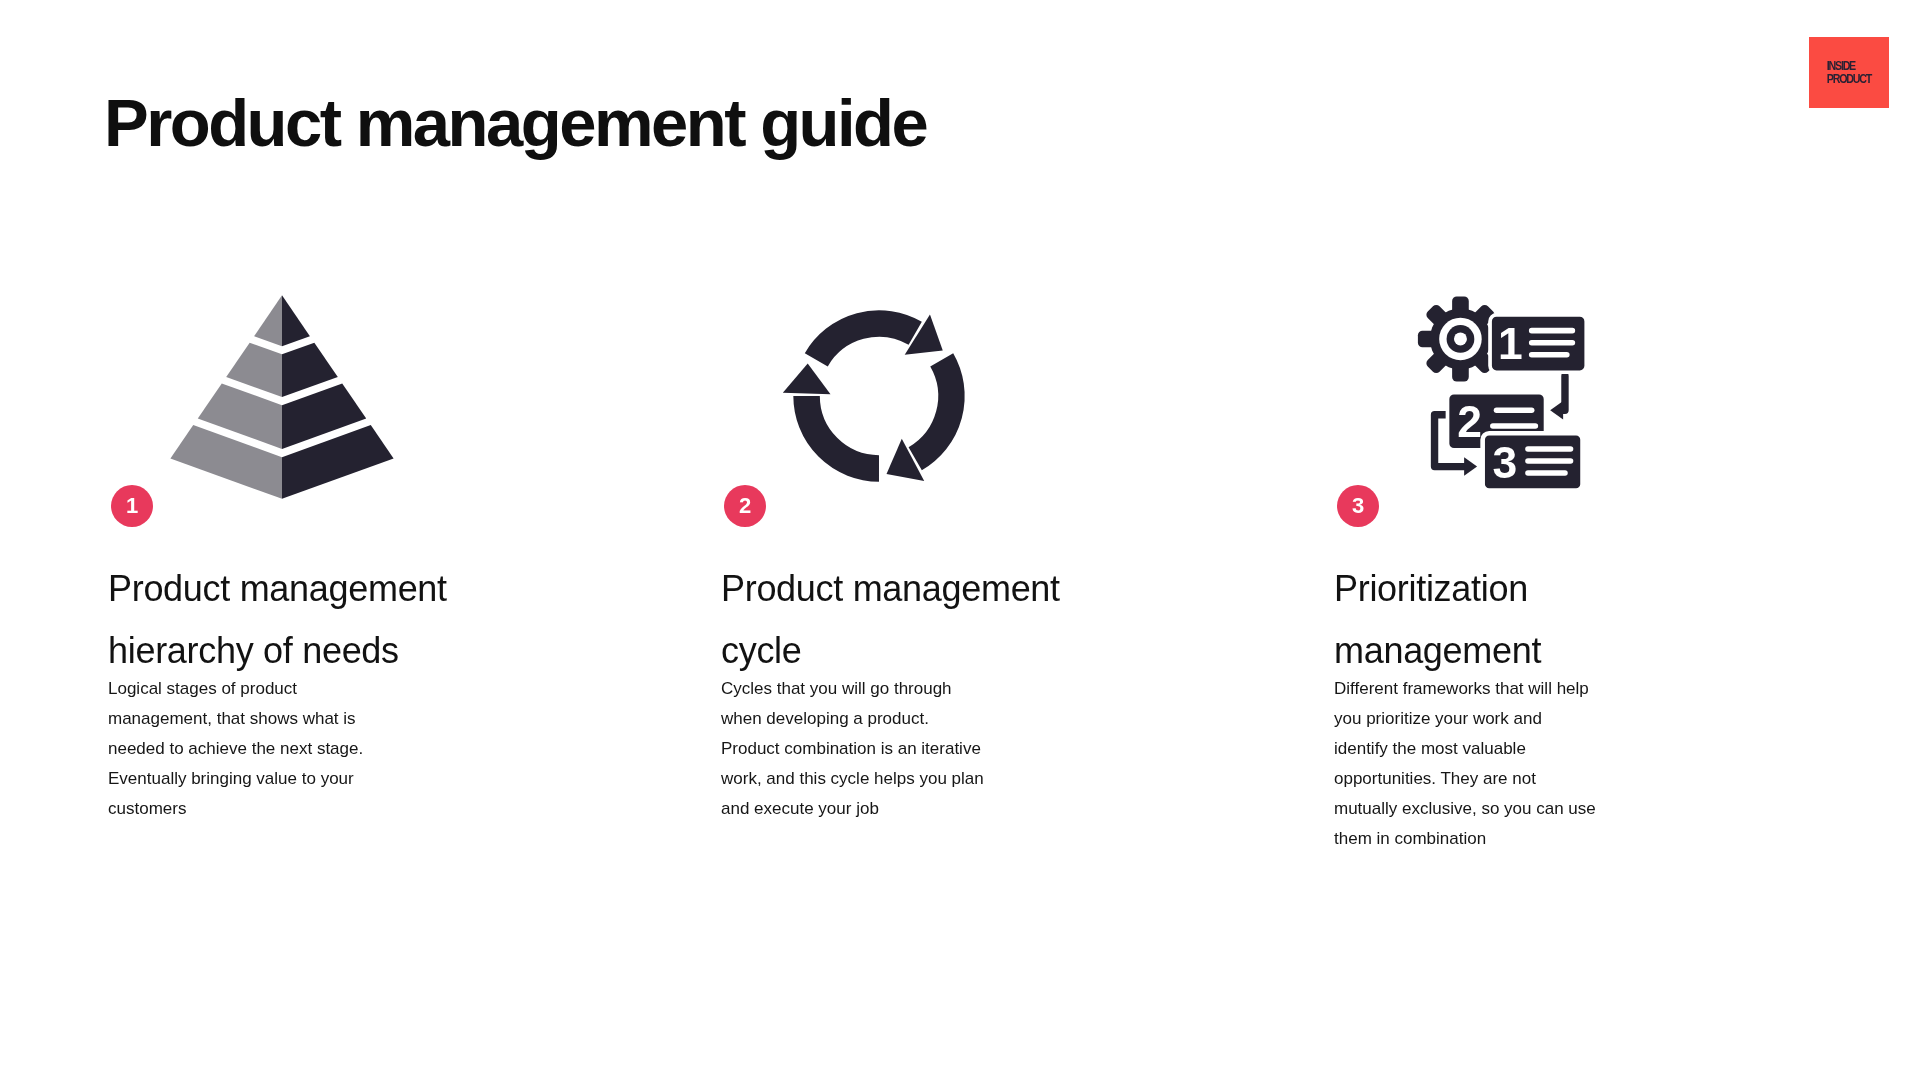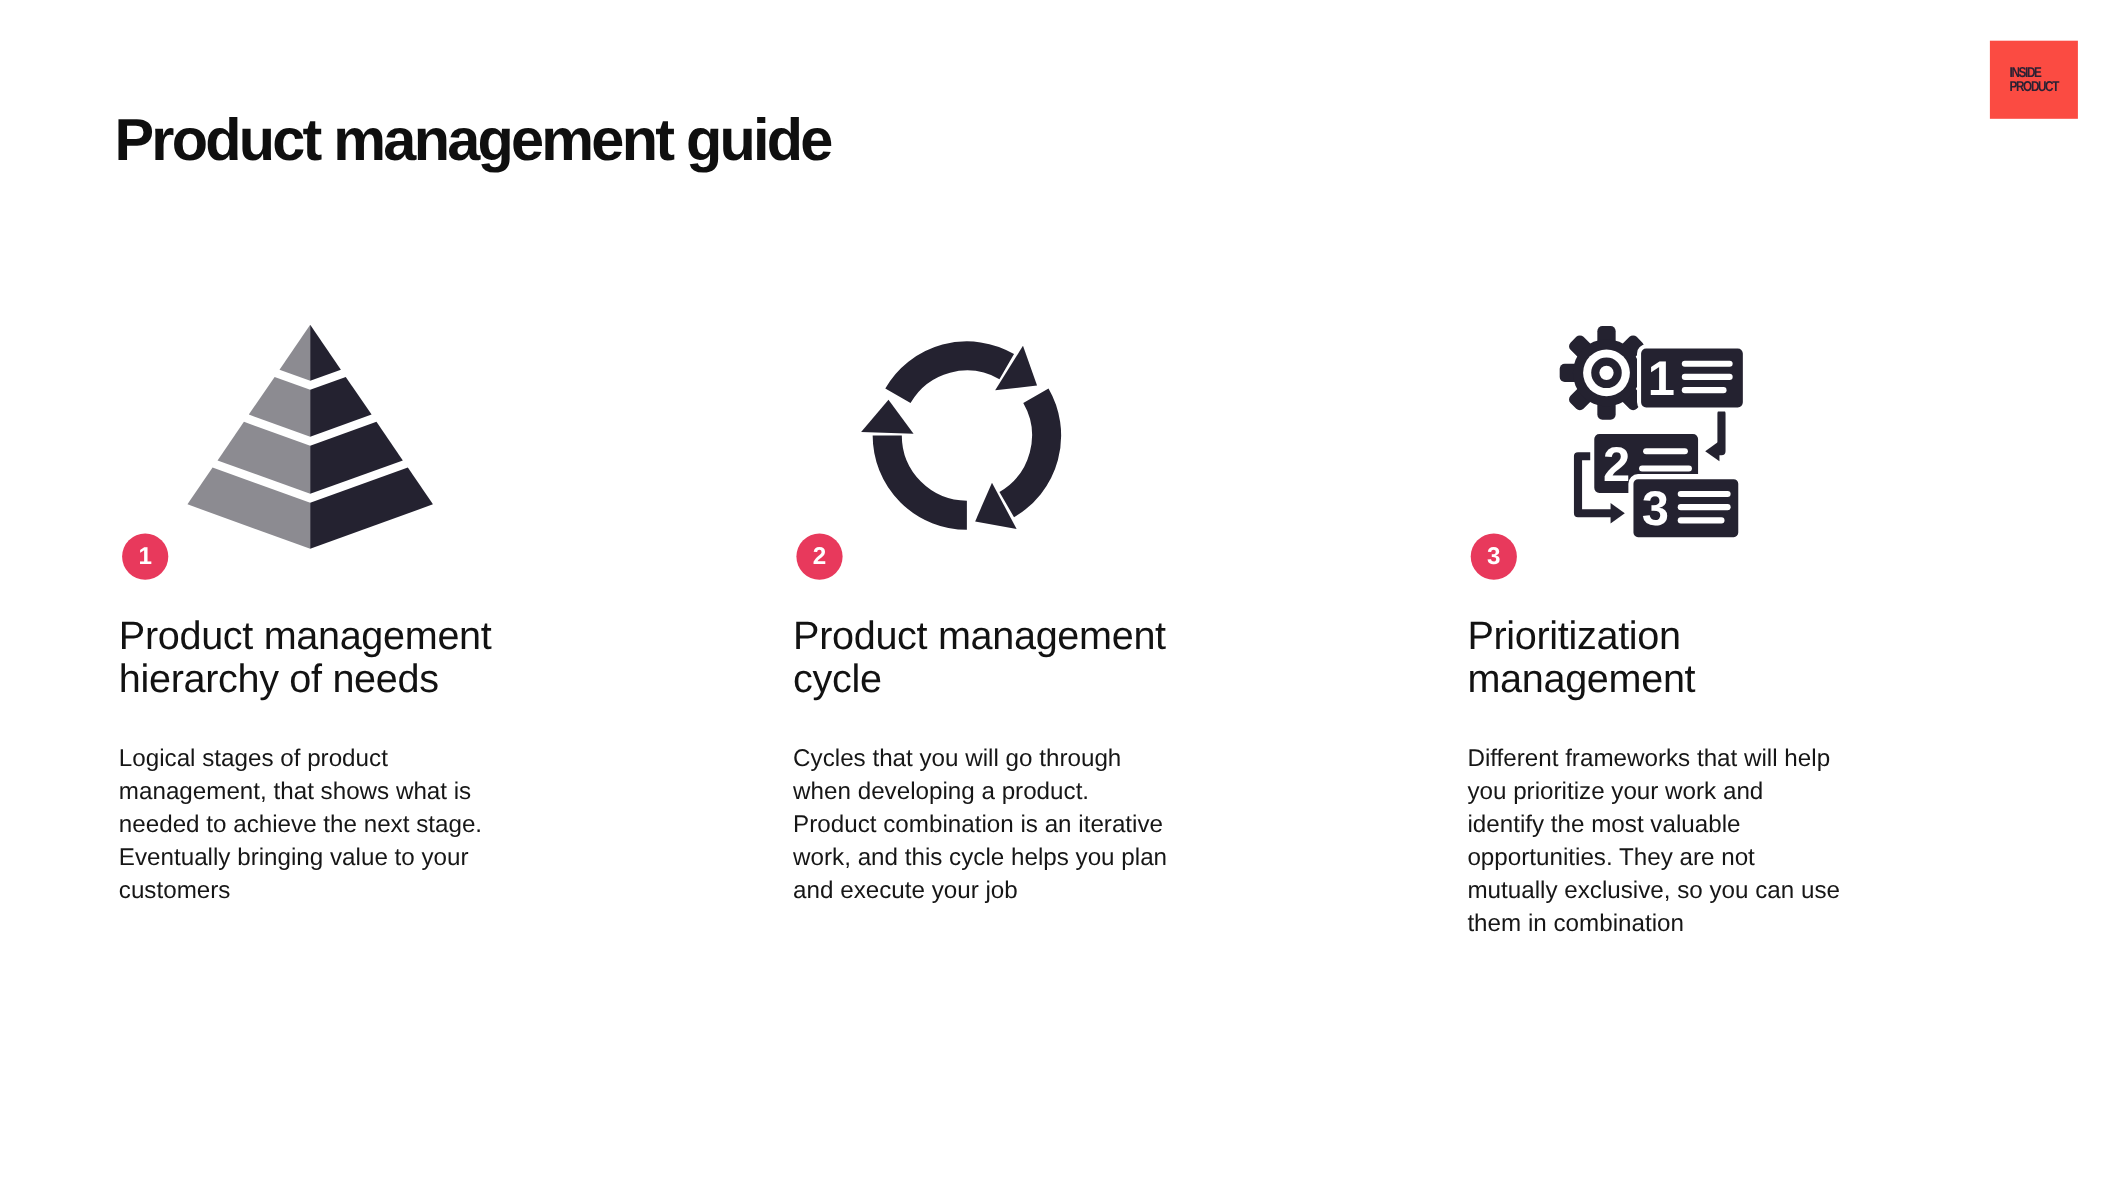--- a/index.html
+++ b/index.html
@@ -14,22 +14,22 @@
   html,body{width:1920px;height:1080px;overflow:hidden;}
   body{
     background:#ffffff;
     font-family:"Liberation Sans","DejaVu Sans",sans-serif;
     color:var(--ink);
     position:relative;
   }
   .slide{position:absolute;inset:0;background:#fff;}
 
   .title{
-    position:absolute;left:104px;top:96px;
-    font-size:54px;font-weight:800;letter-spacing:-2.5px;
+    position:absolute;left:104px;top:84px;
+    font-size:67px;font-weight:800;letter-spacing:-2.5px;
     color:var(--ink);line-height:1.15;
   }
 
   .logo{
     position:absolute;left:1809px;top:37px;width:80px;height:71px;
     background:var(--logo-red);
     display:flex;align-items:center;justify-content:center;
   }
   .logo-text{
     color:var(--logo-ink);
@@ -51,28 +51,28 @@
   .badge{
     position:absolute;left:3px;top:197px;
     width:42px;height:42px;border-radius:50%;
     background:var(--accent);
     color:#fff;font-size:22px;font-weight:700;
     display:flex;align-items:center;justify-content:center;
   }
 
   .heading{
     position:absolute;left:0;top:270px;
-    font-size:36px;font-weight:400;line-height:39px;
+    font-size:36px;font-weight:400;line-height:62px;
     letter-spacing:-0.3px;color:#121212;
     white-space:pre-line;
   }
 
   .body-text{
     position:absolute;left:0;top:386px;
-    font-size:22px;font-weight:400;line-height:30px;
+    font-size:17px;font-weight:400;line-height:30px;
     color:#161616;white-space:pre-line;
   }
 
   svg .dark{fill:var(--icon-dark);}
   svg .gray{fill:var(--icon-gray);}
   svg .wline{fill:#ffffff;}
   svg text{font-family:"Liberation Sans","DejaVu Sans",sans-serif;}
 </style>
 </head>
 <body>

